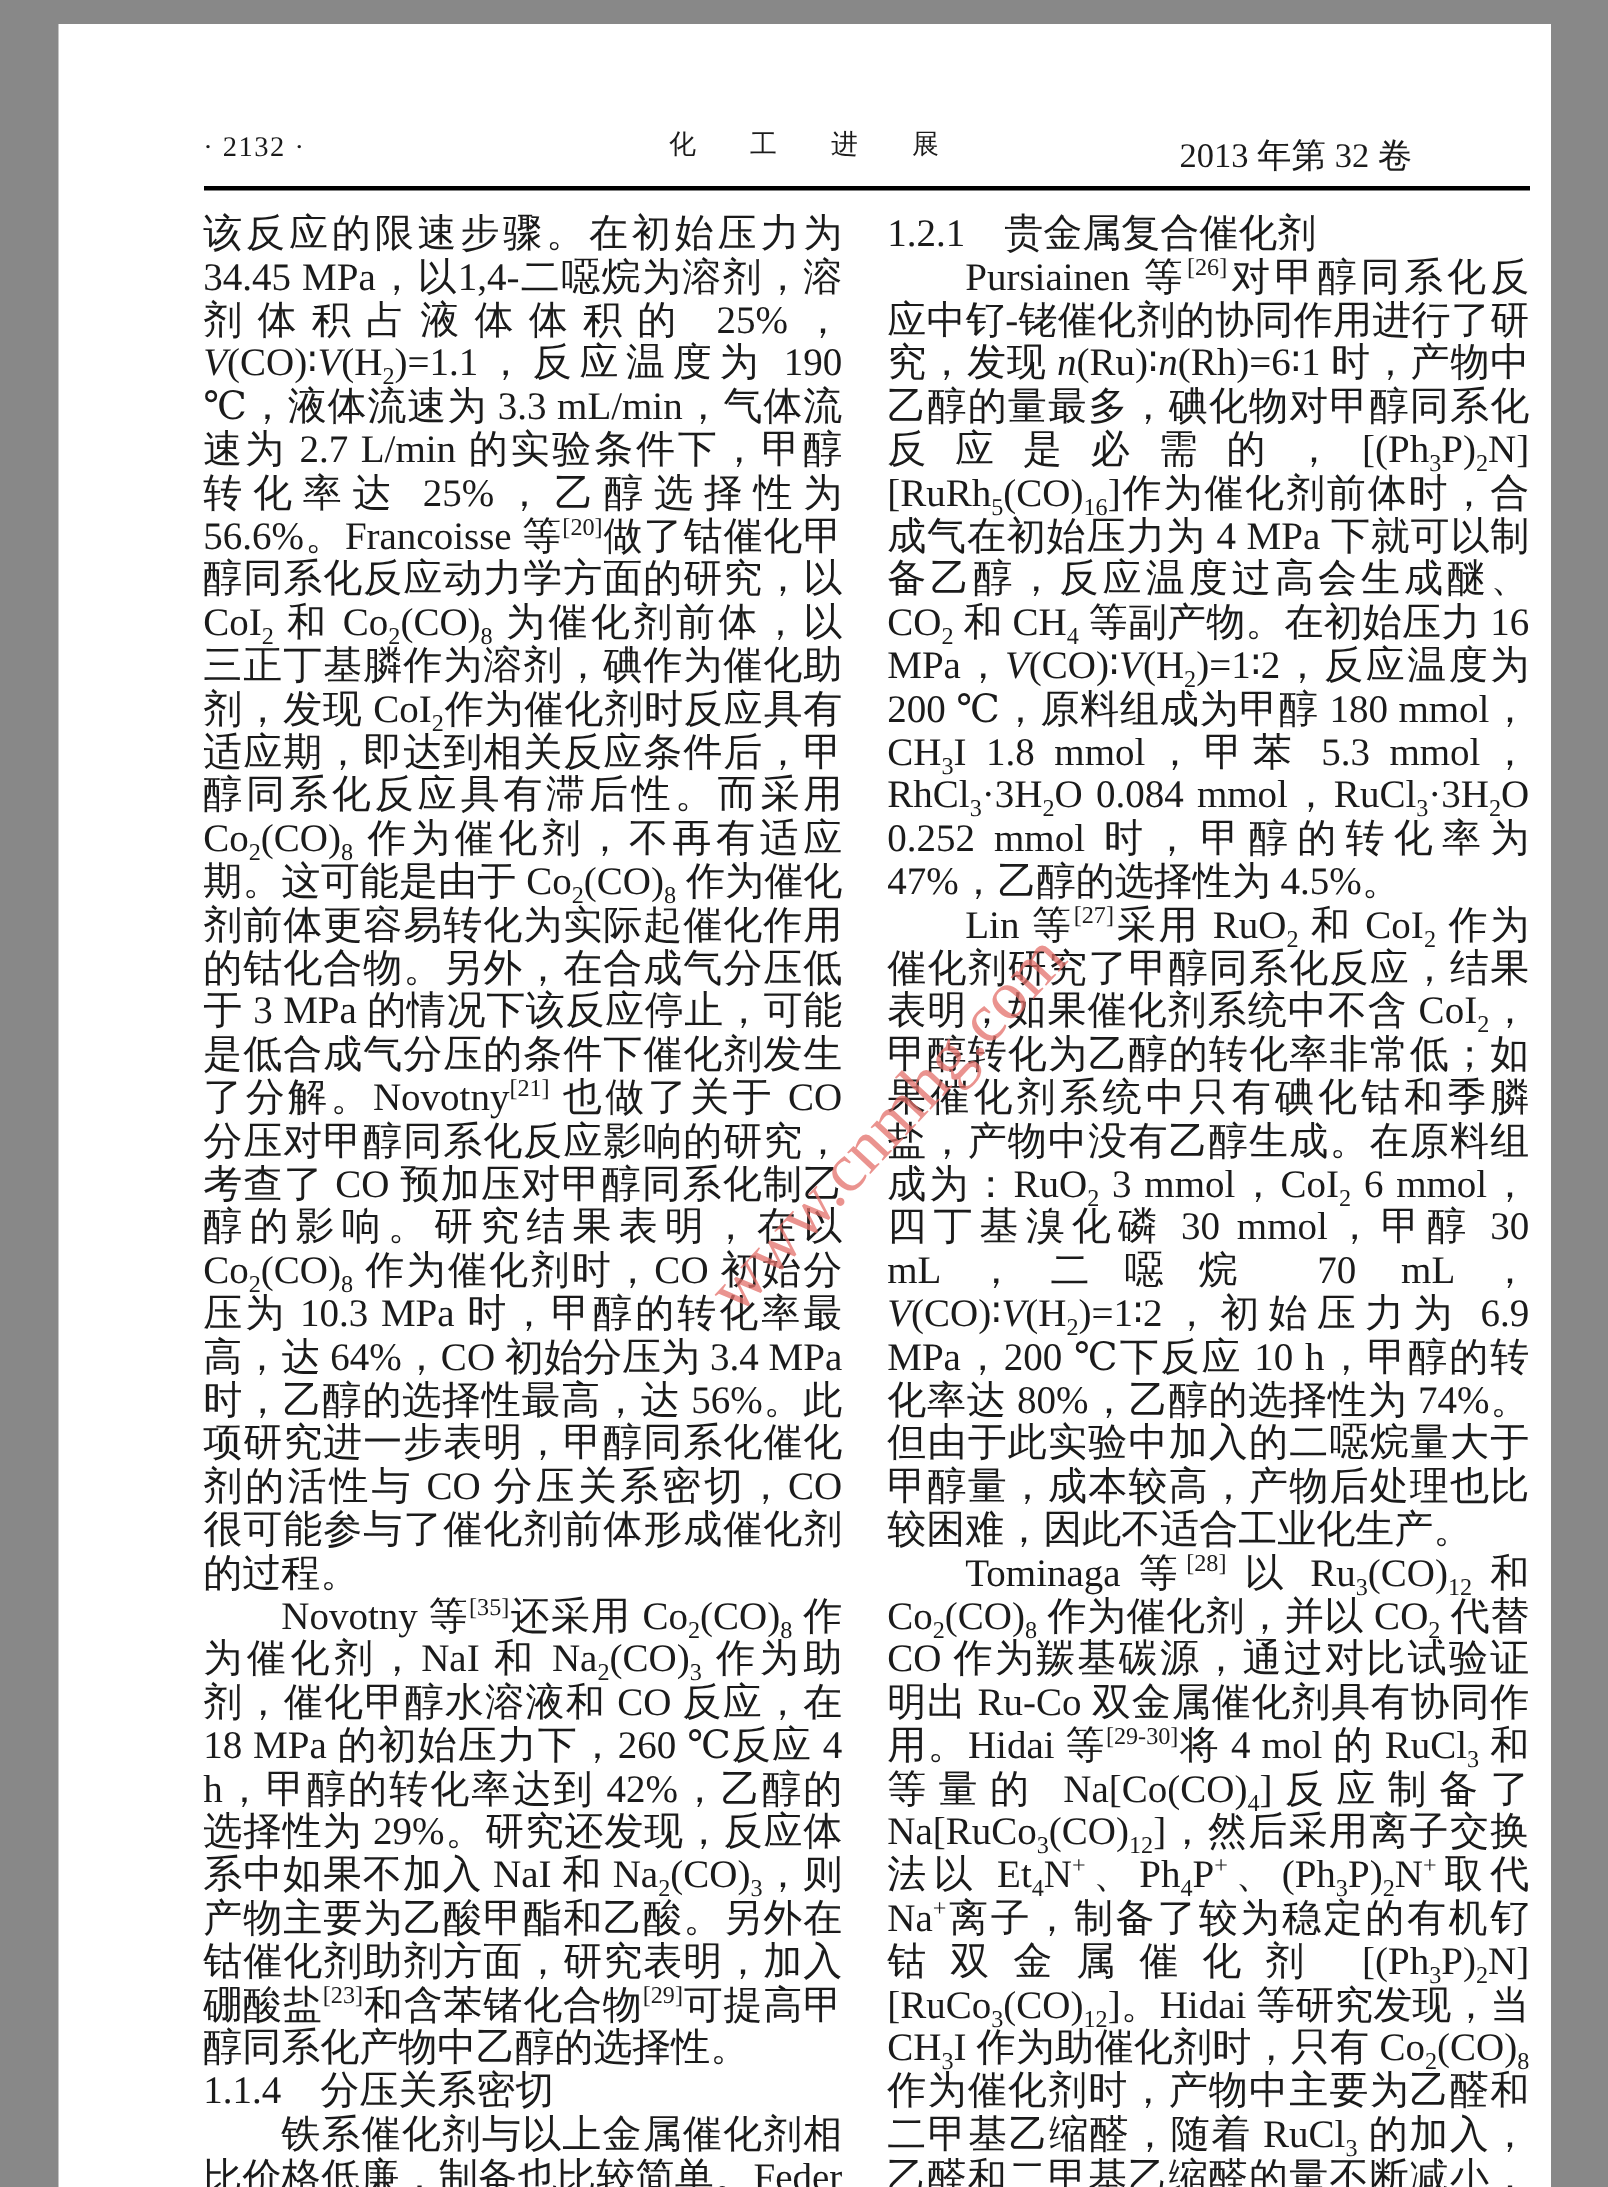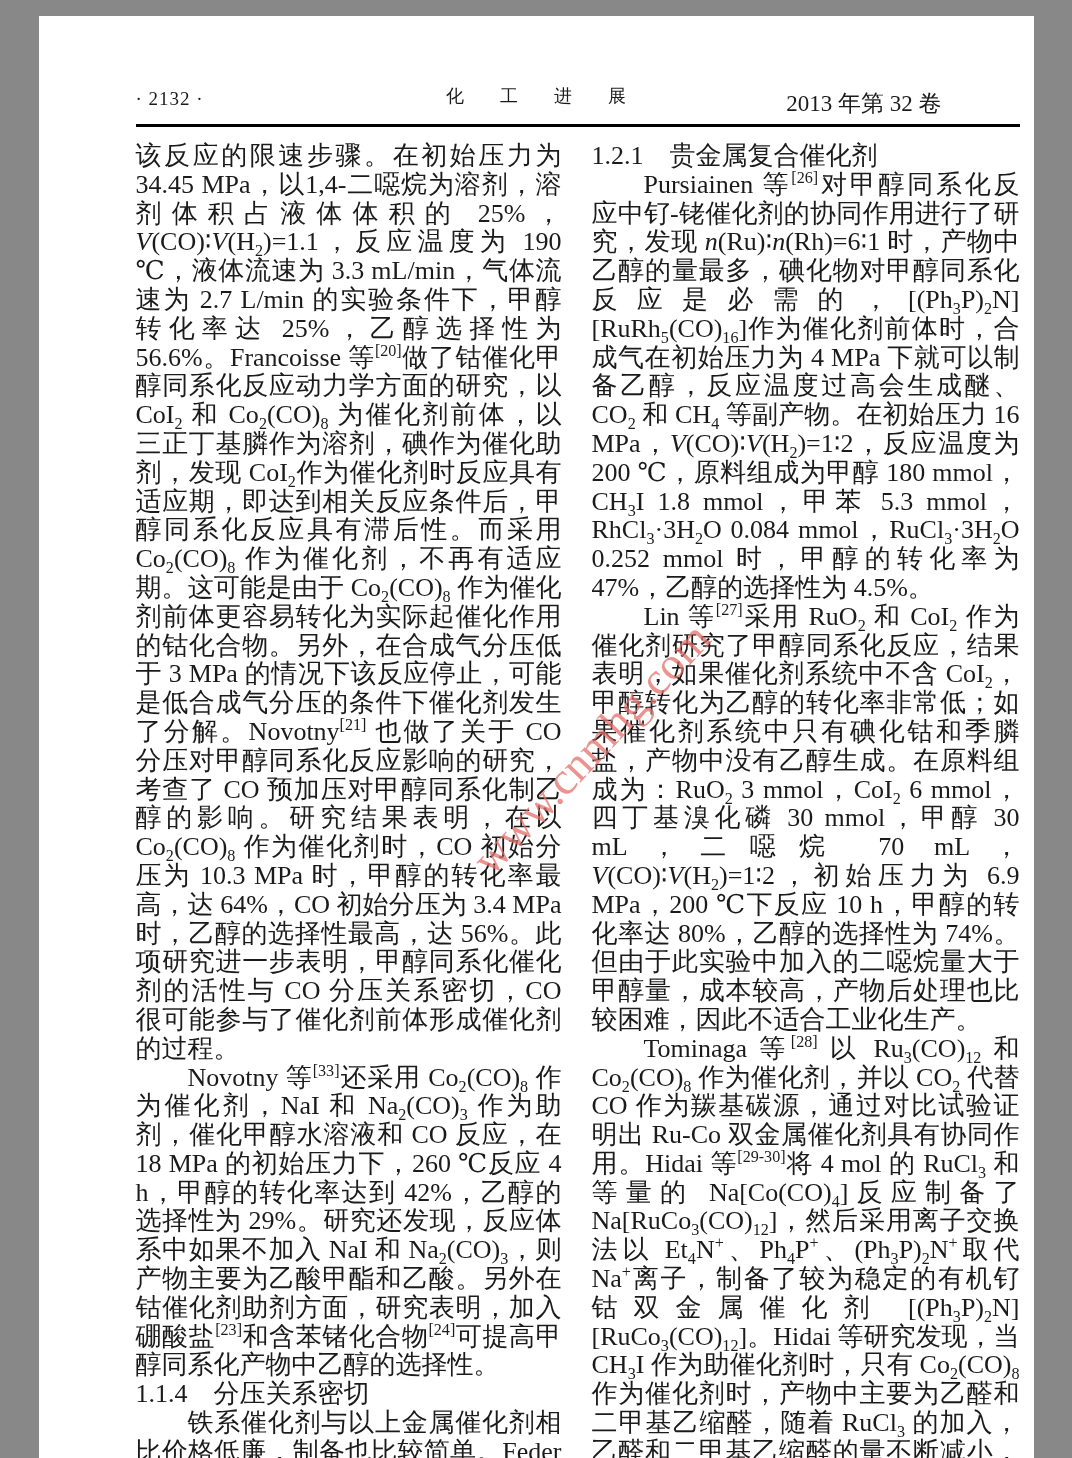--- a/index.html
+++ b/index.html
@@ -59,21 +59,21 @@
 <body>
 
 <div class="page">
   <div class="header-left">· 2132 ·</div>
   <div class="header-center">化　　工　　进　　展</div>
   <div class="header-right">2013 年第 32 卷</div>
   <div class="header-rule"></div>
 
   <div class="col col-left">
       <p class="para">该反应的限速步骤。在初始压力为 34.45 MPa，以1,4-二噁烷为溶剂，溶剂体积占液体体积的 25%，<i>V</i>(CO)∶<i>V</i>(H<sub>2</sub>)=1.1，反应温度为 190 ℃，液体流速为 3.3 mL/min，气体流速为 2.7 L/min 的实验条件下，甲醇转化率达 25%，乙醇选择性为 56.6%。Francoisse 等<sup>[20]</sup>做了钴催化甲醇同系化反应动力学方面的研究，以 CoI<sub>2</sub> 和 Co<sub>2</sub>(CO)<sub>8</sub> 为催化剂前体，以三正丁基膦作为溶剂，碘作为催化助剂，发现 CoI<sub>2</sub>作为催化剂时反应具有适应期，即达到相关反应条件后，甲醇同系化反应具有滞后性。而采用 Co<sub>2</sub>(CO)<sub>8</sub> 作为催化剂，不再有适应期。这可能是由于 Co<sub>2</sub>(CO)<sub>8</sub> 作为催化剂前体更容易转化为实际起催化作用的钴化合物。另外，在合成气分压低于 3 MPa 的情况下该反应停止，可能是低合成气分压的条件下催化剂发生了分解。Novotny<sup>[21]</sup> 也做了关于 CO 分压对甲醇同系化反应影响的研究，考查了 CO 预加压对甲醇同系化制乙醇的影响。研究结果表明，在以 Co<sub>2</sub>(CO)<sub>8</sub> 作为催化剂时，CO 初始分压为 10.3 MPa 时，甲醇的转化率最高，达 64%，CO 初始分压为 3.4 MPa 时，乙醇的选择性最高，达 56%。此项研究进一步表明，甲醇同系化催化剂的活性与 CO 分压关系密切，CO 很可能参与了催化剂前体形成催化剂的过程。</p>
-      <p class="para indent">Novotny 等<sup>[33]</sup>还采用 Co<sub>2</sub>(CO)<sub>8</sub> 作为催化剂，NaI 和 Na<sub>2</sub>(CO)<sub>3</sub> 作为助剂，催化甲醇水溶液和 CO 反应，在 18 MPa 的初始压力下，260 ℃反应 4 h，甲醇的转化率达到 42%，乙醇的选择性为 29%。研究还发现，反应体系中如果不加入 NaI 和 Na<sub>2</sub>(CO)<sub>3</sub>，则产物主要为乙酸甲酯和乙酸。另外在钴催化剂助剂方面，研究表明，加入硼酸盐<sup>[23]</sup>和含苯锗化合物<sup>[24]</sup>可提高甲醇同系化产物中乙醇的选择性。</p>
+      <p class="para indent">Novotny 等<sup>[35]</sup>还采用 Co<sub>2</sub>(CO)<sub>8</sub> 作为催化剂，NaI 和 Na<sub>2</sub>(CO)<sub>3</sub> 作为助剂，催化甲醇水溶液和 CO 反应，在 18 MPa 的初始压力下，260 ℃反应 4 h，甲醇的转化率达到 42%，乙醇的选择性为 29%。研究还发现，反应体系中如果不加入 NaI 和 Na<sub>2</sub>(CO)<sub>3</sub>，则产物主要为乙酸甲酯和乙酸。另外在钴催化剂助剂方面，研究表明，加入硼酸盐<sup>[23]</sup>和含苯锗化合物<sup>[29]</sup>可提高甲醇同系化产物中乙醇的选择性。</p>
       <h3 class="sec3">1.1.4　分压关系密切</h3>
       <p class="para indent">铁系催化剂与以上金属催化剂相比价格低廉，制备也比较简单。Feder 等<sup>[32]</sup>在 180 mL 的反应釜中加入 3.4 mol 甲胺，0.17 mol Fe(CO)<sub>5</sub> 和 120 mL 甲醇，通入 <i>V</i>(CO)∶<i>V</i>(H<sub>2</sub>)=3∶1 的合成气，在 200 ℃下，压力达到 37.5 MPa，反应 19.8 h 后，有 20%的甲醇转化为乙醇。此催化剂体系不含卤素，且乙醇单程收率较高，值得进一步研究。</p>
       <p class="para indent">单金属催化剂催化甲醇同系化时，甲醇的转化率和对乙醇的选择性并不理想，因此研究者采用两种金属化合物配合使用，以期利用双金属催化剂间的协同作用，达到增加甲醇转化率或提高对乙醇选</p>
     </div>
   <div class="col col-right">
       <h3 class="sec3">1.2.1　贵金属复合催化剂</h3>
       <p class="para indent">Pursiainen 等<sup>[26]</sup>对甲醇同系化反应中钌-铑催化剂的协同作用进行了研究，发现 <i>n</i>(Ru)∶<i>n</i>(Rh)=6∶1 时，产物中乙醇的量最多，碘化物对甲醇同系化反应是必需的，[(Ph<sub>3</sub>P)<sub>2</sub>N][RuRh<sub>5</sub>(CO)<sub>16</sub>]作为催化剂前体时，合成气在初始压力为 4 MPa 下就可以制备乙醇，反应温度过高会生成醚、CO<sub>2</sub> 和 CH<sub>4</sub> 等副产物。在初始压力 16 MPa，<i>V</i>(CO)∶<i>V</i>(H<sub>2</sub>)=1∶2，反应温度为 200 ℃，原料组成为甲醇 180 mmol，CH<sub>3</sub>I 1.8 mmol，甲苯 5.3 mmol，RhCl<sub>3</sub>·3H<sub>2</sub>O 0.084 mmol，RuCl<sub>3</sub>·3H<sub>2</sub>O 0.252 mmol 时，甲醇的转化率为 47%，乙醇的选择性为 4.5%。</p>
       <p class="para indent">Lin 等<sup>[27]</sup>采用 RuO<sub>2</sub> 和 CoI<sub>2</sub> 作为催化剂研究了甲醇同系化反应，结果表明，如果催化剂系统中不含 CoI<sub>2</sub>，甲醇转化为乙醇的转化率非常低；如果催化剂系统中只有碘化钴和季膦盐，产物中没有乙醇生成。在原料组成为：RuO<sub>2</sub> 3 mmol，CoI<sub>2</sub> 6 mmol，四丁基溴化磷 30 mmol，甲醇 30 mL，二噁烷 70 mL，<i>V</i>(CO)∶<i>V</i>(H<sub>2</sub>)=1∶2，初始压力为 6.9 MPa，200 ℃下反应 10 h，甲醇的转化率达 80%，乙醇的选择性为 74%。但由于此实验中加入的二噁烷量大于甲醇量，成本较高，产物后处理也比较困难，因此不适合工业化生产。</p>
       <p class="para indent">Tominaga 等<sup>[28]</sup> 以 Ru<sub>3</sub>(CO)<sub>12</sub> 和 Co<sub>2</sub>(CO)<sub>8</sub> 作为催化剂，并以 CO<sub>2</sub> 代替 CO 作为羰基碳源，通过对比试验证明出 Ru-Co 双金属催化剂具有协同作用。Hidai 等<sup>[29-30]</sup>将 4 mol 的 RuCl<sub>3</sub> 和等量的 Na[Co(CO)<sub>4</sub>]反应制备了 Na[RuCo<sub>3</sub>(CO)<sub>12</sub>]，然后采用离子交换法以 Et<sub>4</sub>N<sup>+</sup>、Ph<sub>4</sub>P<sup>+</sup>、(Ph<sub>3</sub>P)<sub>2</sub>N<sup>+</sup>取代 Na<sup>+</sup>离子，制备了较为稳定的有机钌钴双金属催化剂 [(Ph<sub>3</sub>P)<sub>2</sub>N][RuCo<sub>3</sub>(CO)<sub>12</sub>]。Hidai 等研究发现，当 CH<sub>3</sub>I 作为助催化剂时，只有 Co<sub>2</sub>(CO)<sub>8</sub> 作为催化剂时，产物中主要为乙醛和二甲基乙缩醛，随着 RuCl<sub>3</sub> 的加入，乙醛和二甲基乙缩醛的量不断减小，乙醇和 C<sub>2</sub>（包括乙醛、乙醇、乙醚、甲乙醚、乙酸甲酯等）化合物的量不断增加，并在 <i>n</i>(Ru)∶<i>n</i>(Co)=1∶3 时，产物中乙醇和 C<sub>2</sub> 化合物量达到最大。Hidai 等对钌-钴双金属催化剂协同作用的解释是：甲醇同系化反应可简要的分为两个步骤，第一步是钌-钴双金属催化剂催化甲醇生成乙醛，第二步是钌催化剂催化乙醛的加氢反应生成乙醇。</p>
       <h3 class="sec3">1.2.2　非贵金属复合催化剂</h3>

